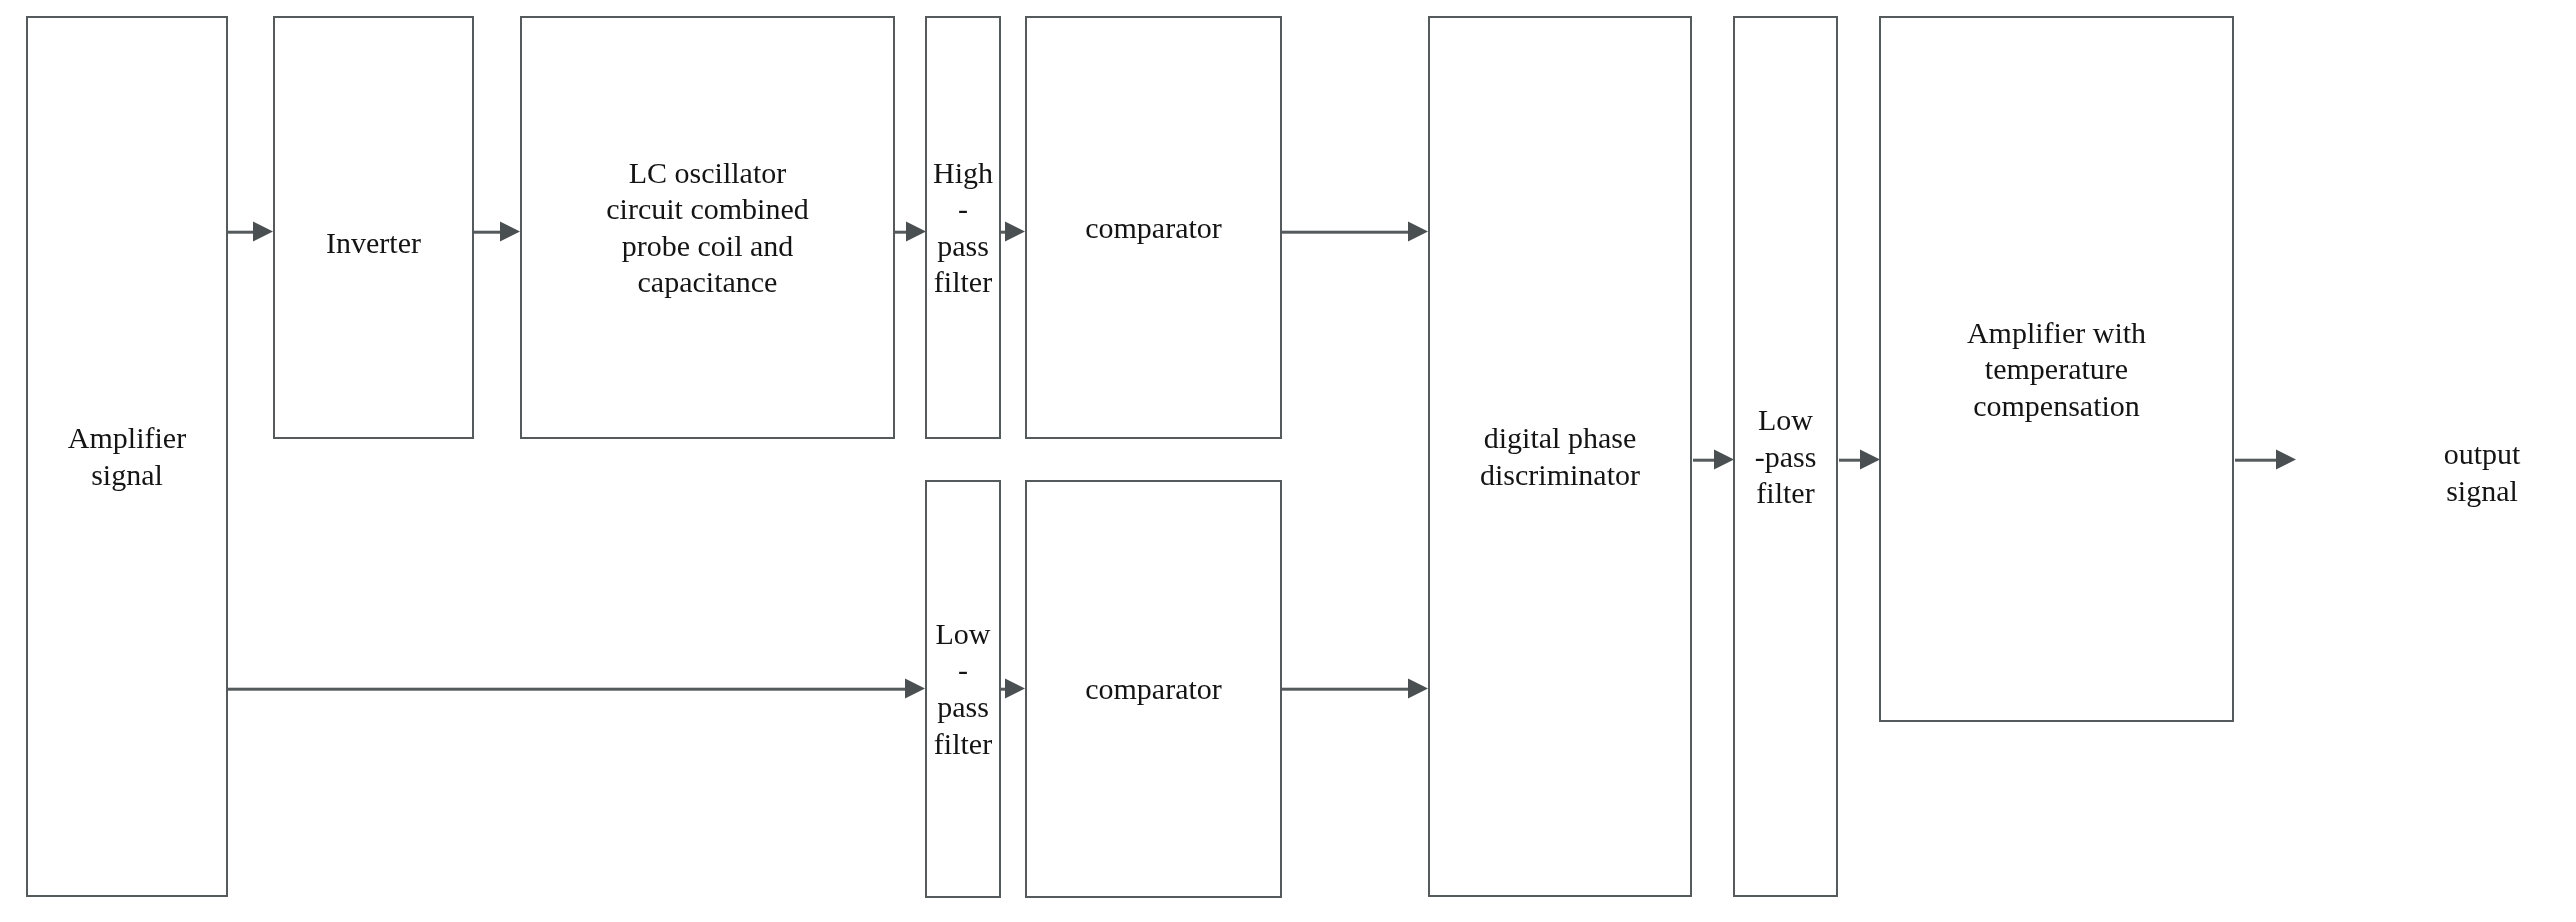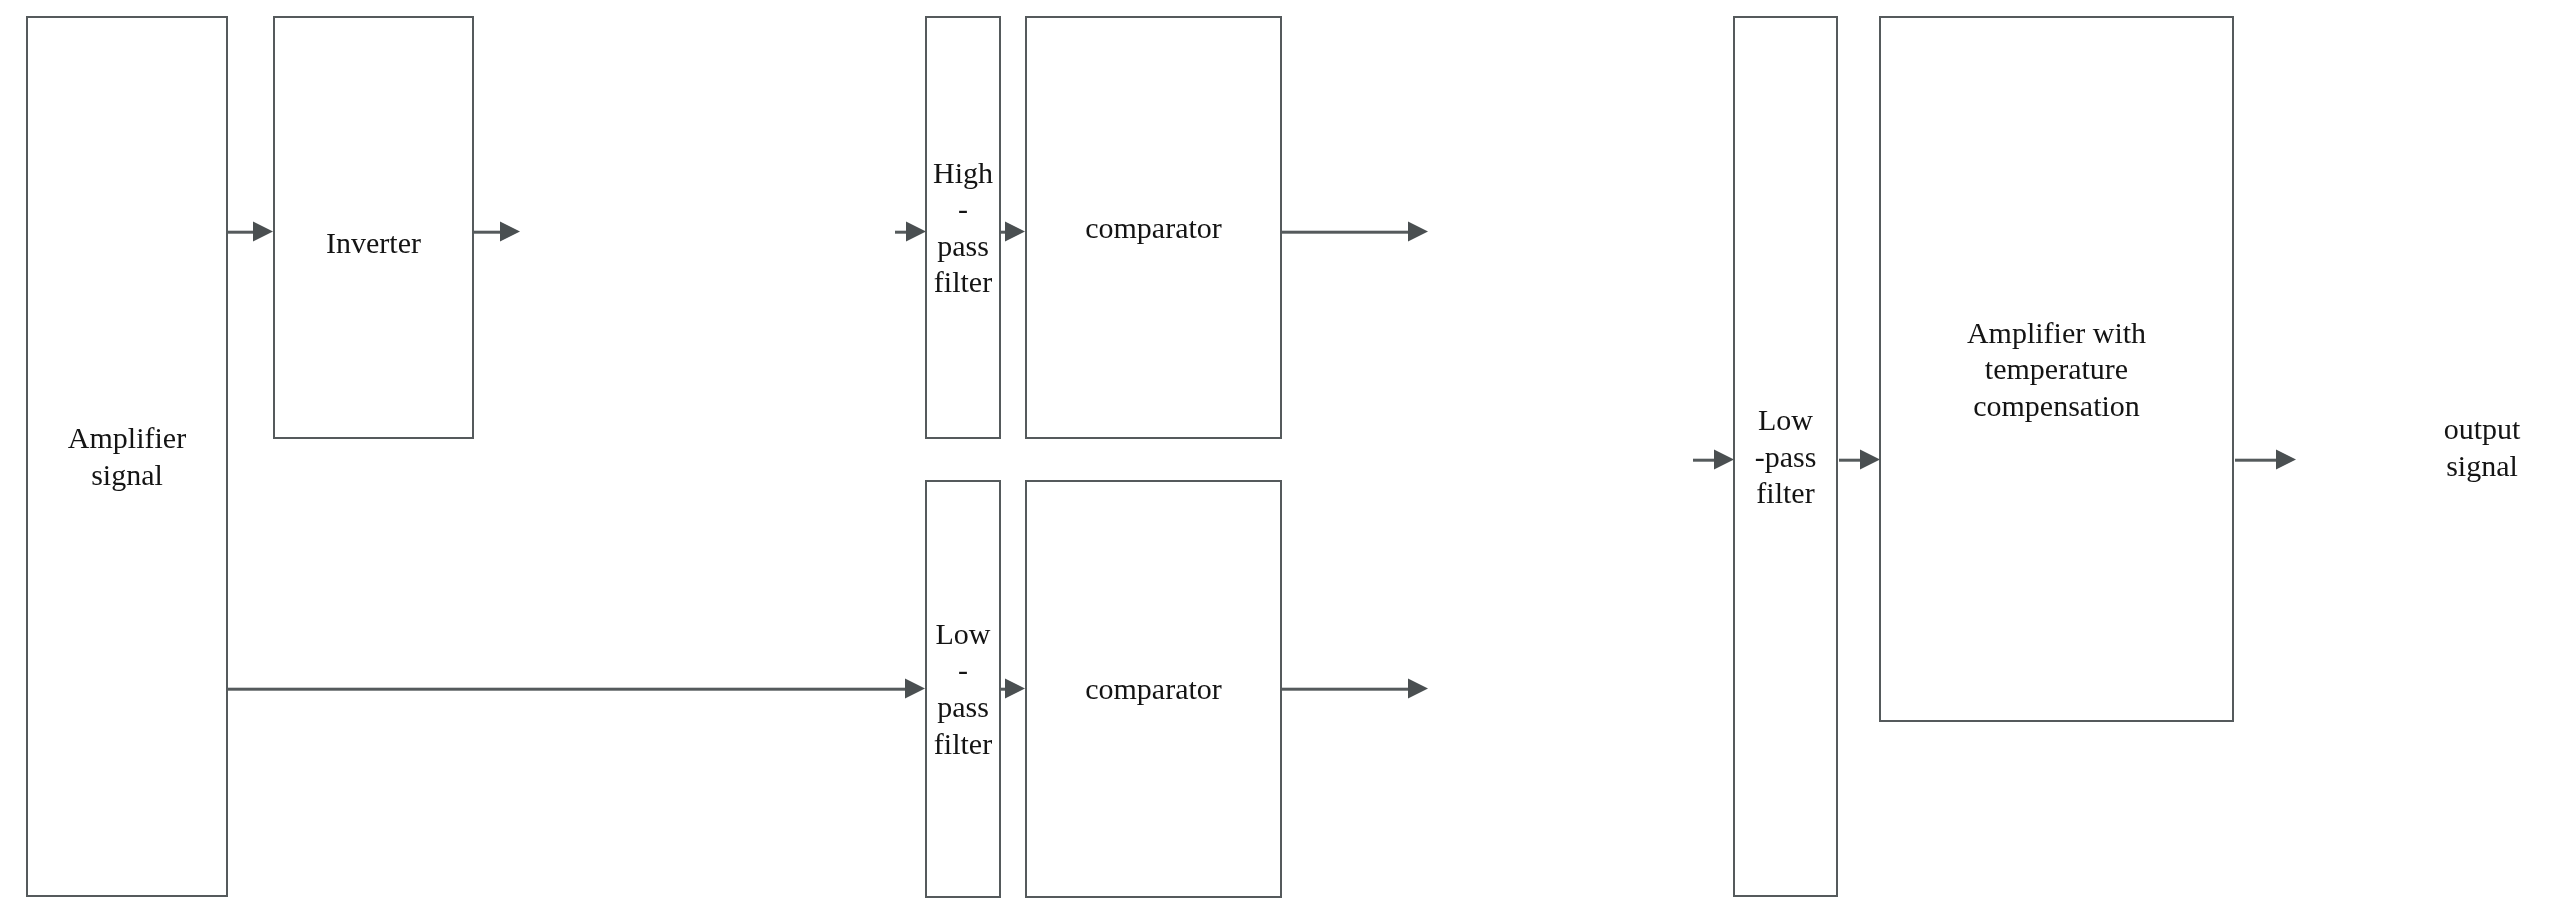--- a/index.html
+++ b/index.html
@@ -29,20 +29,21 @@
     font-size:30px;
     color:#141414;
   }
   .freelbl{
     position:absolute;
     text-align:center;
     line-height:1.22;
     white-space:pre-line;
     font-size:30px;
     color:#141414;
+    margin-top:25px;
   }
   
   .conn{position:absolute;height:0;}
   .conn .shaft{
     position:absolute;
     left:0;top:0;
     height:2.6px;
     background:#5a5f61;
     transform:translateY(-1.3px);
   }
@@ -60,35 +61,45 @@
 <body>
 
 <div id="canvas">
     <div class="blk" style="left: 26px; top: 16.4px; width: 202px; height: 881px; border-color: rgb(85, 90, 92);">
       <span class="lbl" style="color: rgb(20, 20, 20);">Amplifier
 signal</span>
     </div>
     <div class="blk" style="left: 273px; top: 16.4px; width: 201px; height: 423px; border-color: rgb(85, 90, 92);">
       <span class="lbl" style="color: rgb(20, 20, 20); margin-top: 30px;">Inverter</span>
     </div>
+    <div class="blk" style="left: 520px; top: 16.4px; width: 375px; height: 423px; border-color: rgb(85, 90, 92);">
+      <span class="lbl" style="color: rgb(20, 20, 20);">LC oscillator
+circuit combined
+probe coil and
+capacitance</span>
+    </div>
     <div class="blk" style="left: 925px; top: 16.4px; width: 76px; height: 423px; border-color: rgb(85, 90, 92);">
       <span class="lbl" style="color: rgb(20, 20, 20);">High
 -pass
 filter</span>
     </div>
     <div class="blk" style="left: 1025px; top: 16.4px; width: 257px; height: 423px; border-color: rgb(85, 90, 92);">
       <span class="lbl" style="color: rgb(20, 20, 20);">comparator</span>
     </div>
     <div class="blk" style="left: 925px; top: 480px; width: 76px; height: 418px; border-color: rgb(85, 90, 92);">
       <span class="lbl" style="color: rgb(20, 20, 20);">Low
 -pass
 filter</span>
     </div>
     <div class="blk" style="left: 1025px; top: 480px; width: 257px; height: 418px; border-color: rgb(85, 90, 92);">
       <span class="lbl" style="color: rgb(20, 20, 20);">comparator</span>
+    </div>
+    <div class="blk" style="left: 1428px; top: 16.4px; width: 264px; height: 881px; border-color: rgb(85, 90, 92);">
+      <span class="lbl" style="color: rgb(20, 20, 20);">digital phase
+discriminator</span>
     </div>
     <div class="blk" style="left: 1733px; top: 16.4px; width: 105px; height: 881px; border-color: rgb(85, 90, 92);">
       <span class="lbl" style="color: rgb(20, 20, 20);">Low
 -pass
 filter</span>
     </div>
     <div class="blk" style="left: 1879px; top: 16.4px; width: 355px; height: 706px; border-color: rgb(85, 90, 92);">
       <span class="lbl" style="color: rgb(20, 20, 20);">Amplifier with
 temperature
 compensation</span>

